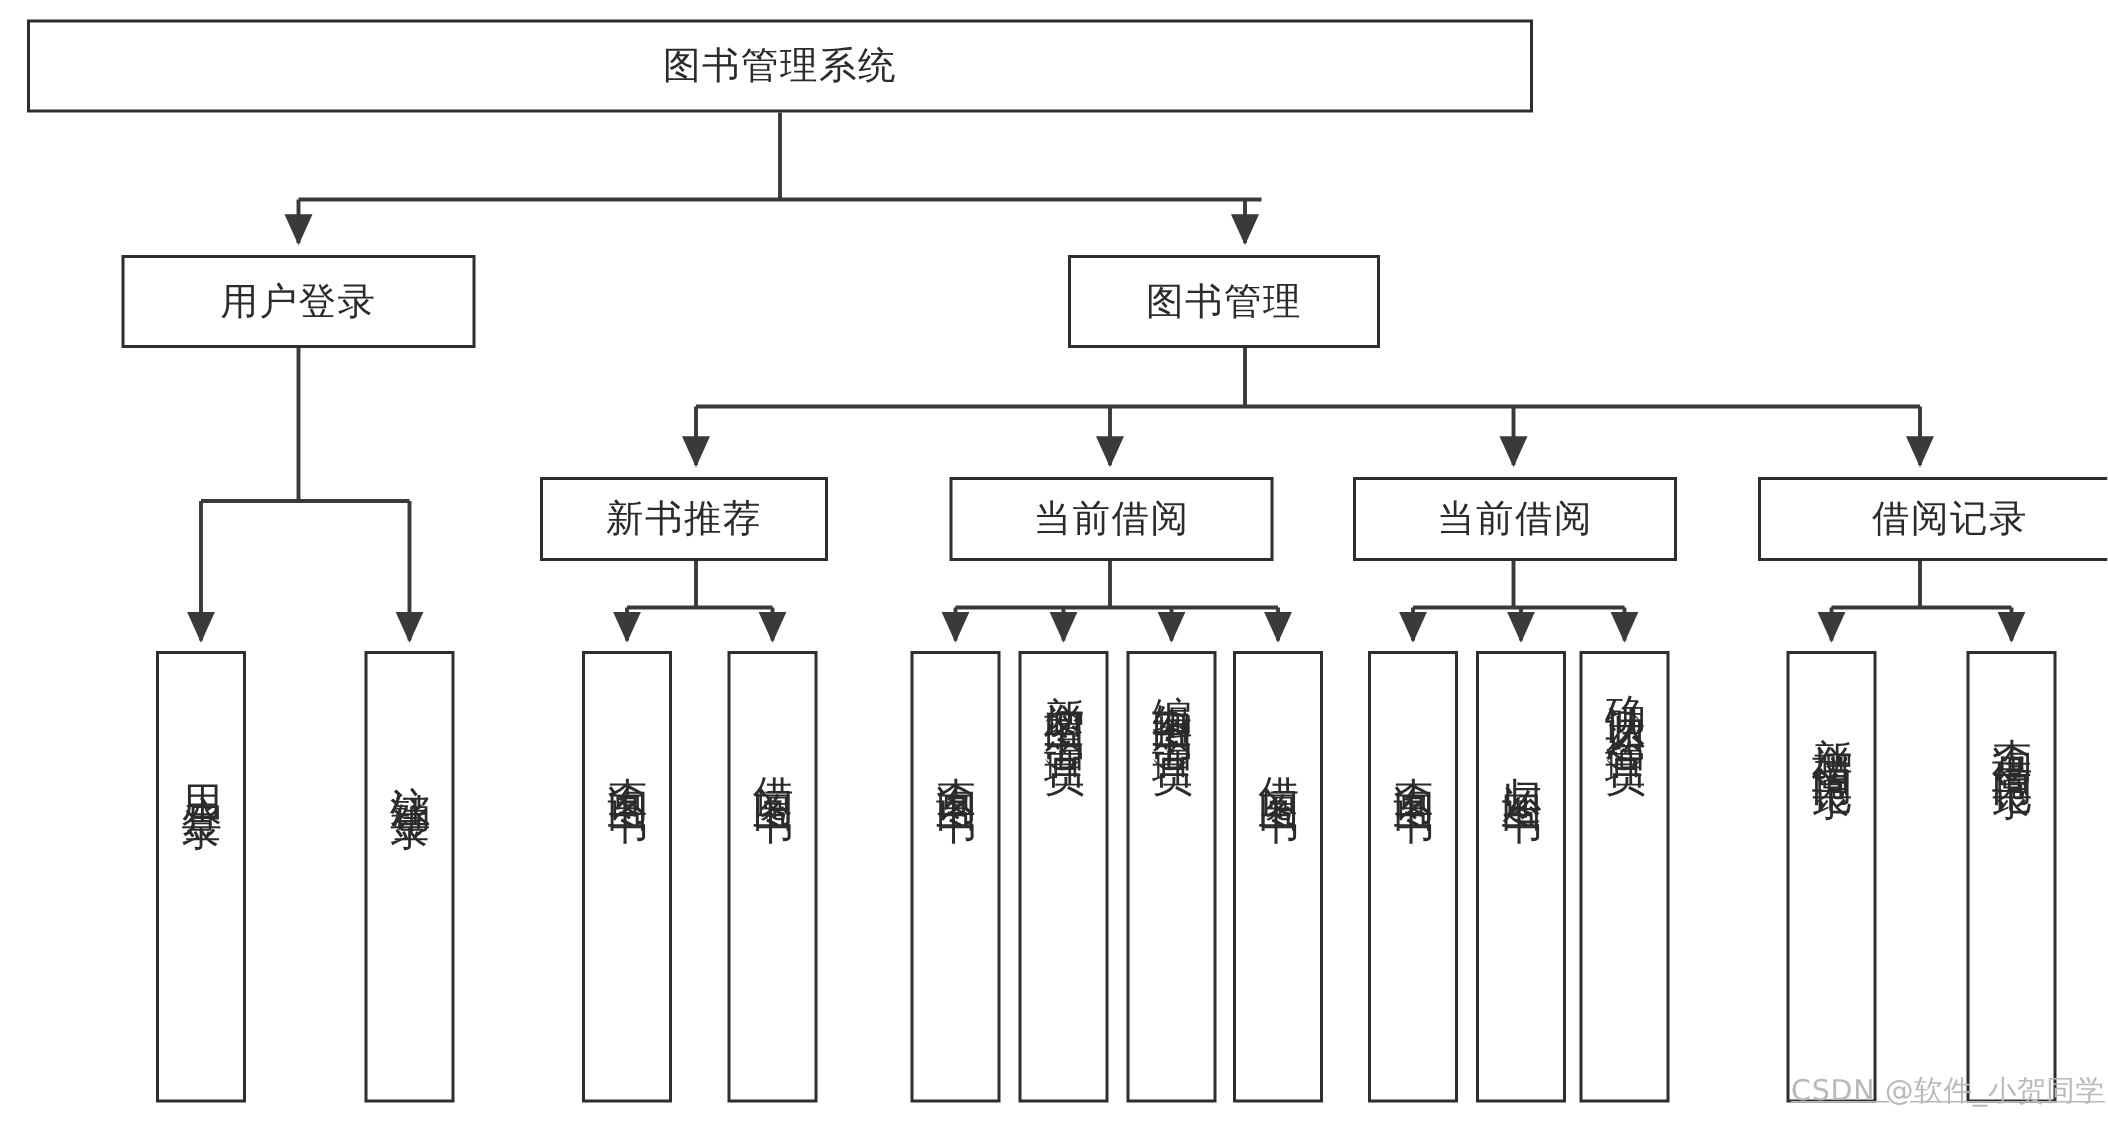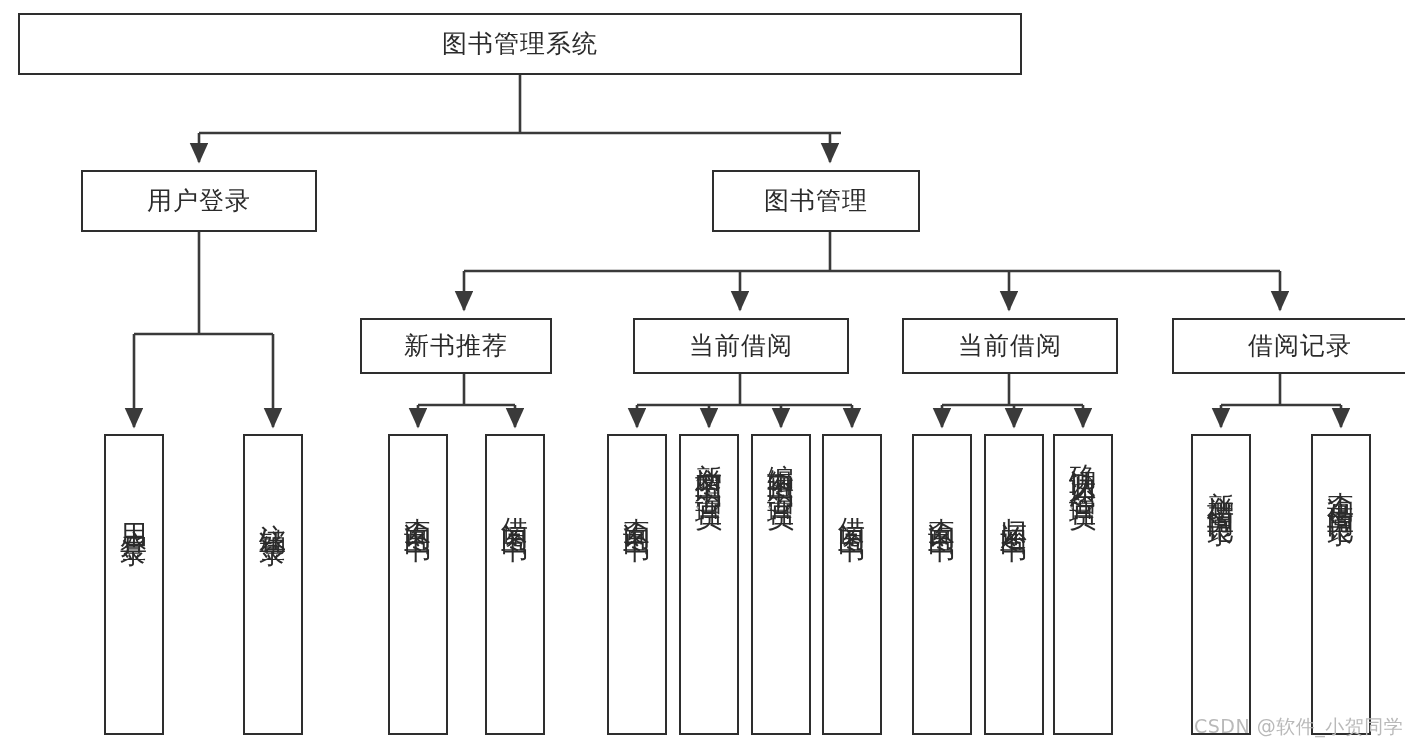--- a/index.html
+++ b/index.html
@@ -62,20 +62,21 @@
     letter-spacing: 6px;
     white-space: nowrap;
   }
   .watermark {
     position: absolute;
     color: #b9b9b9;
     font-size: 19px;
     white-space: nowrap;
     z-index: 3;
     letter-spacing: 0.5px;
+    text-decoration: underline;
   }
 </style>
 </head>
 <body>
 
 <div id="diagram-root">
 
   <svg id="edge-layer" viewBox="0 0 1405 747" xmlns="http://www.w3.org/2000/svg">
     <defs>
       <marker id="arrowhead" markerWidth="9" markerHeight="9" refX="7.4" refY="3.6" orient="auto" markerUnits="strokeWidth">

